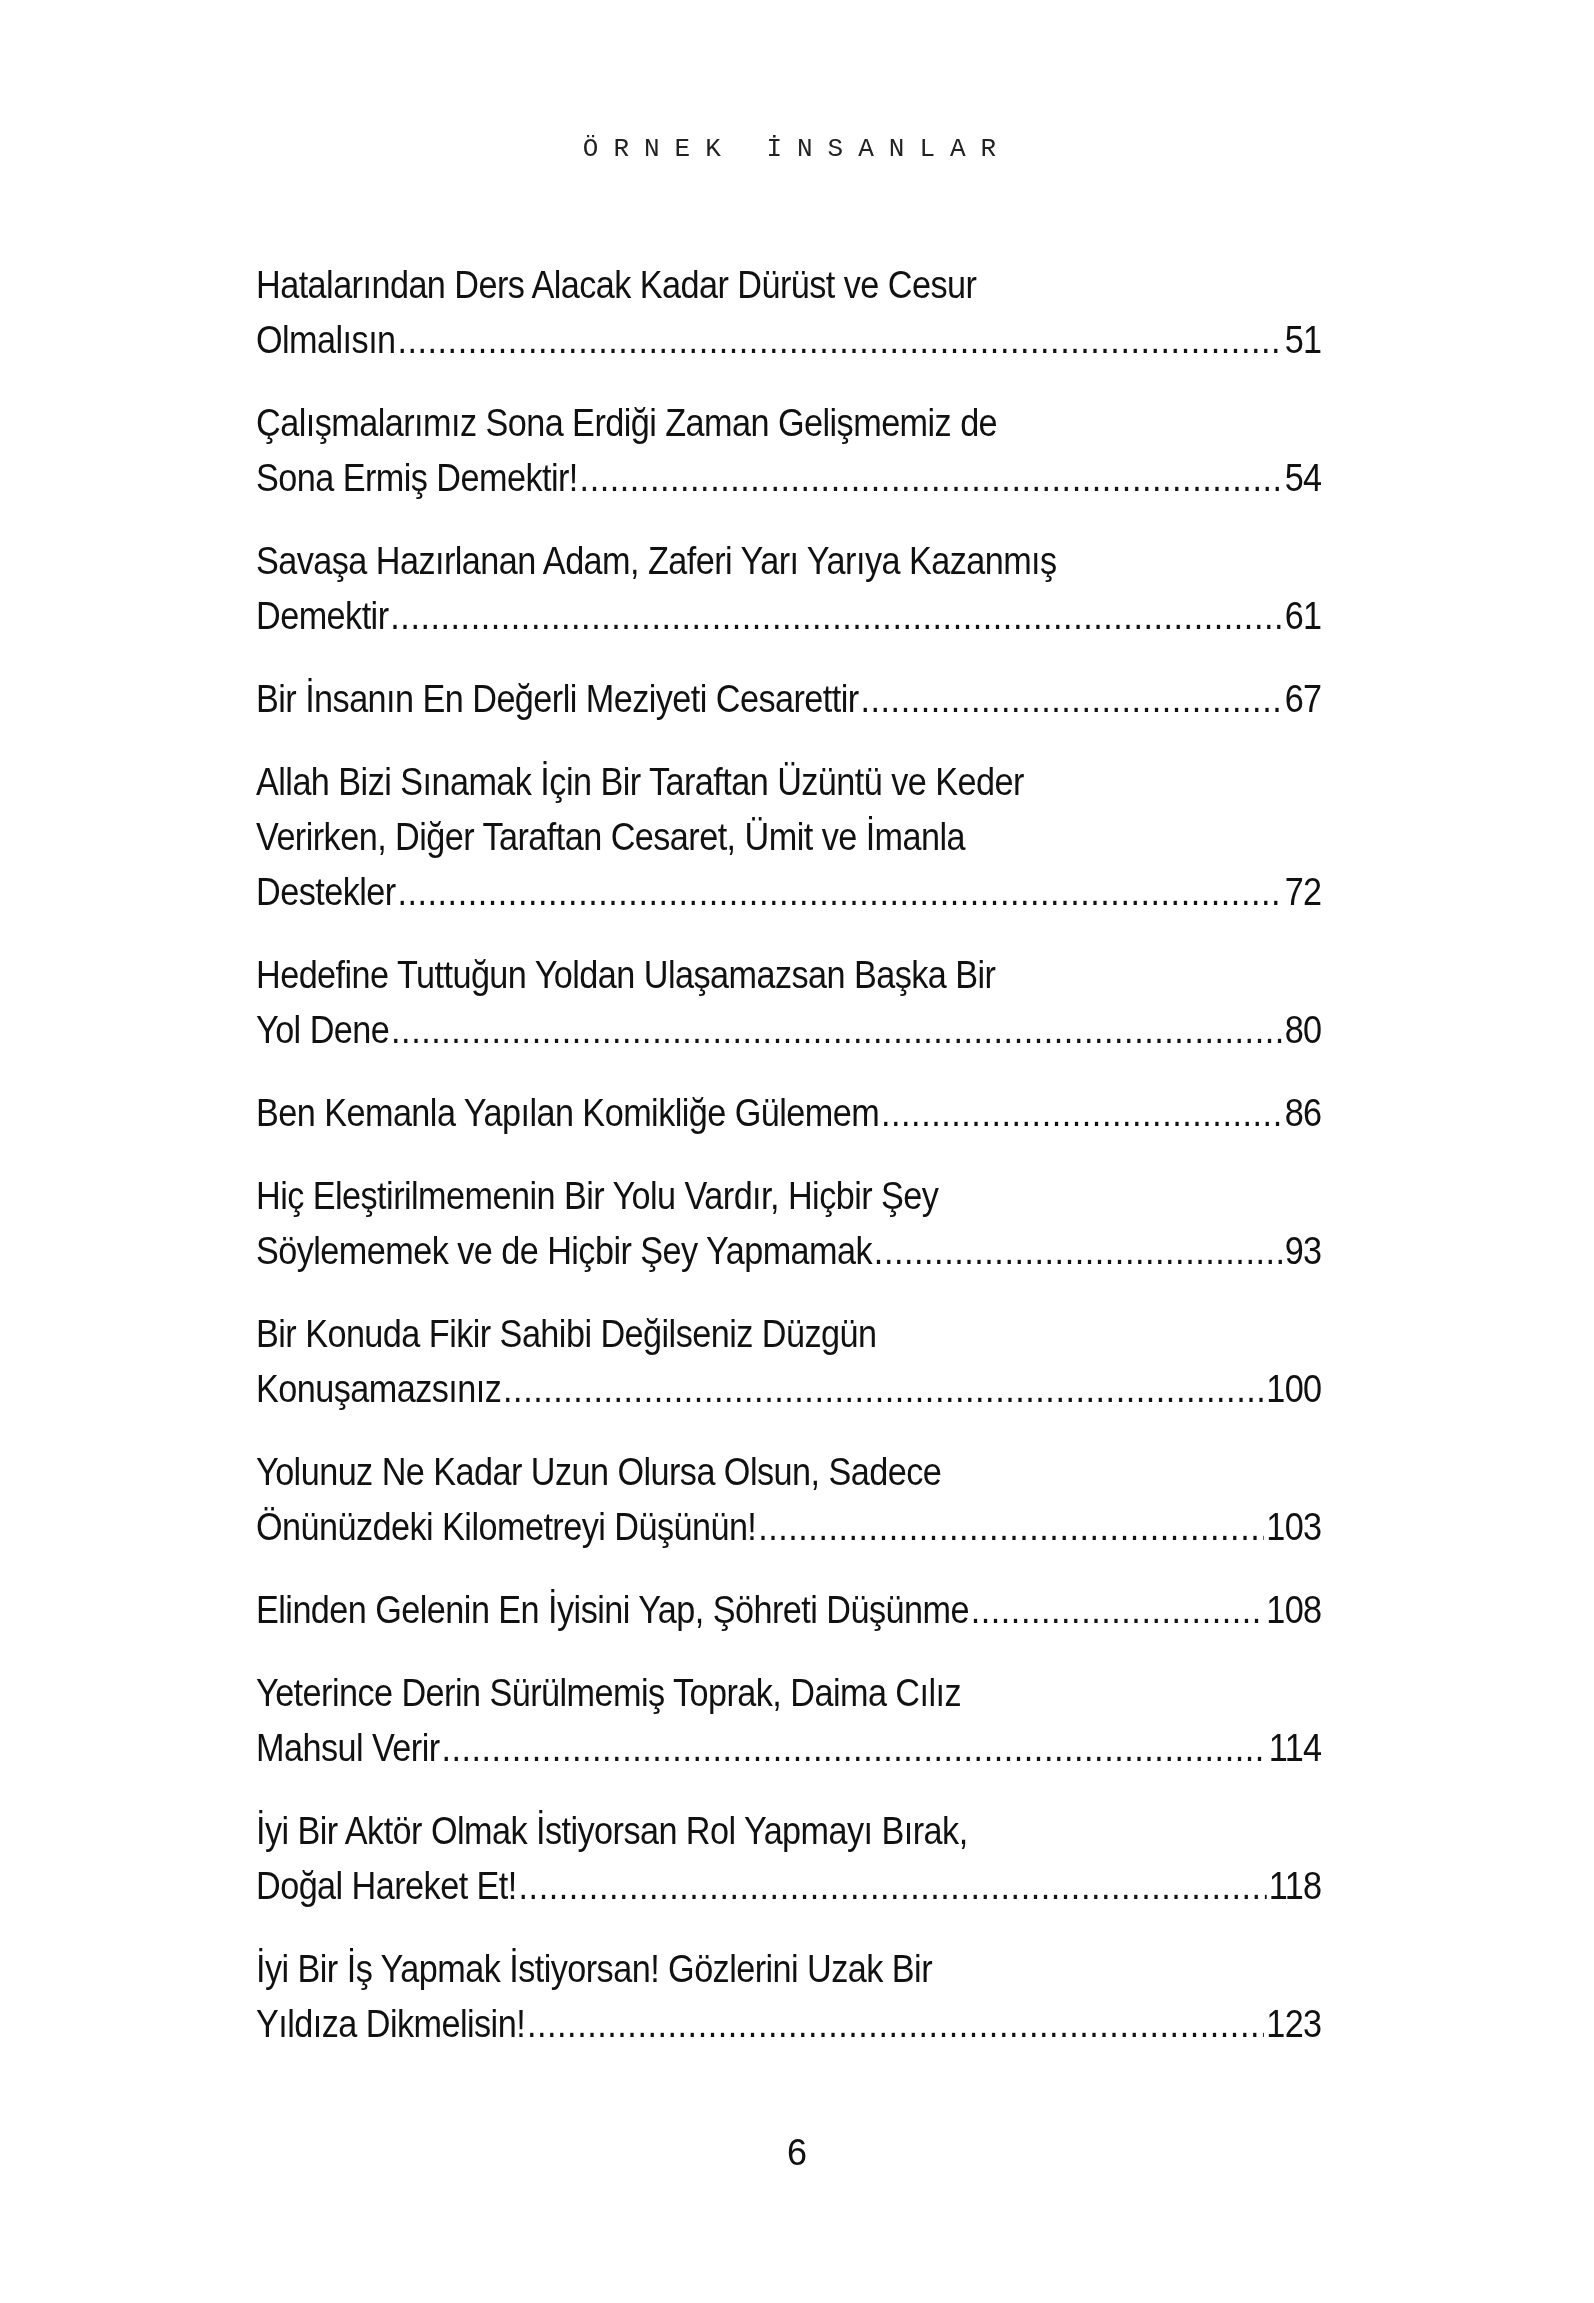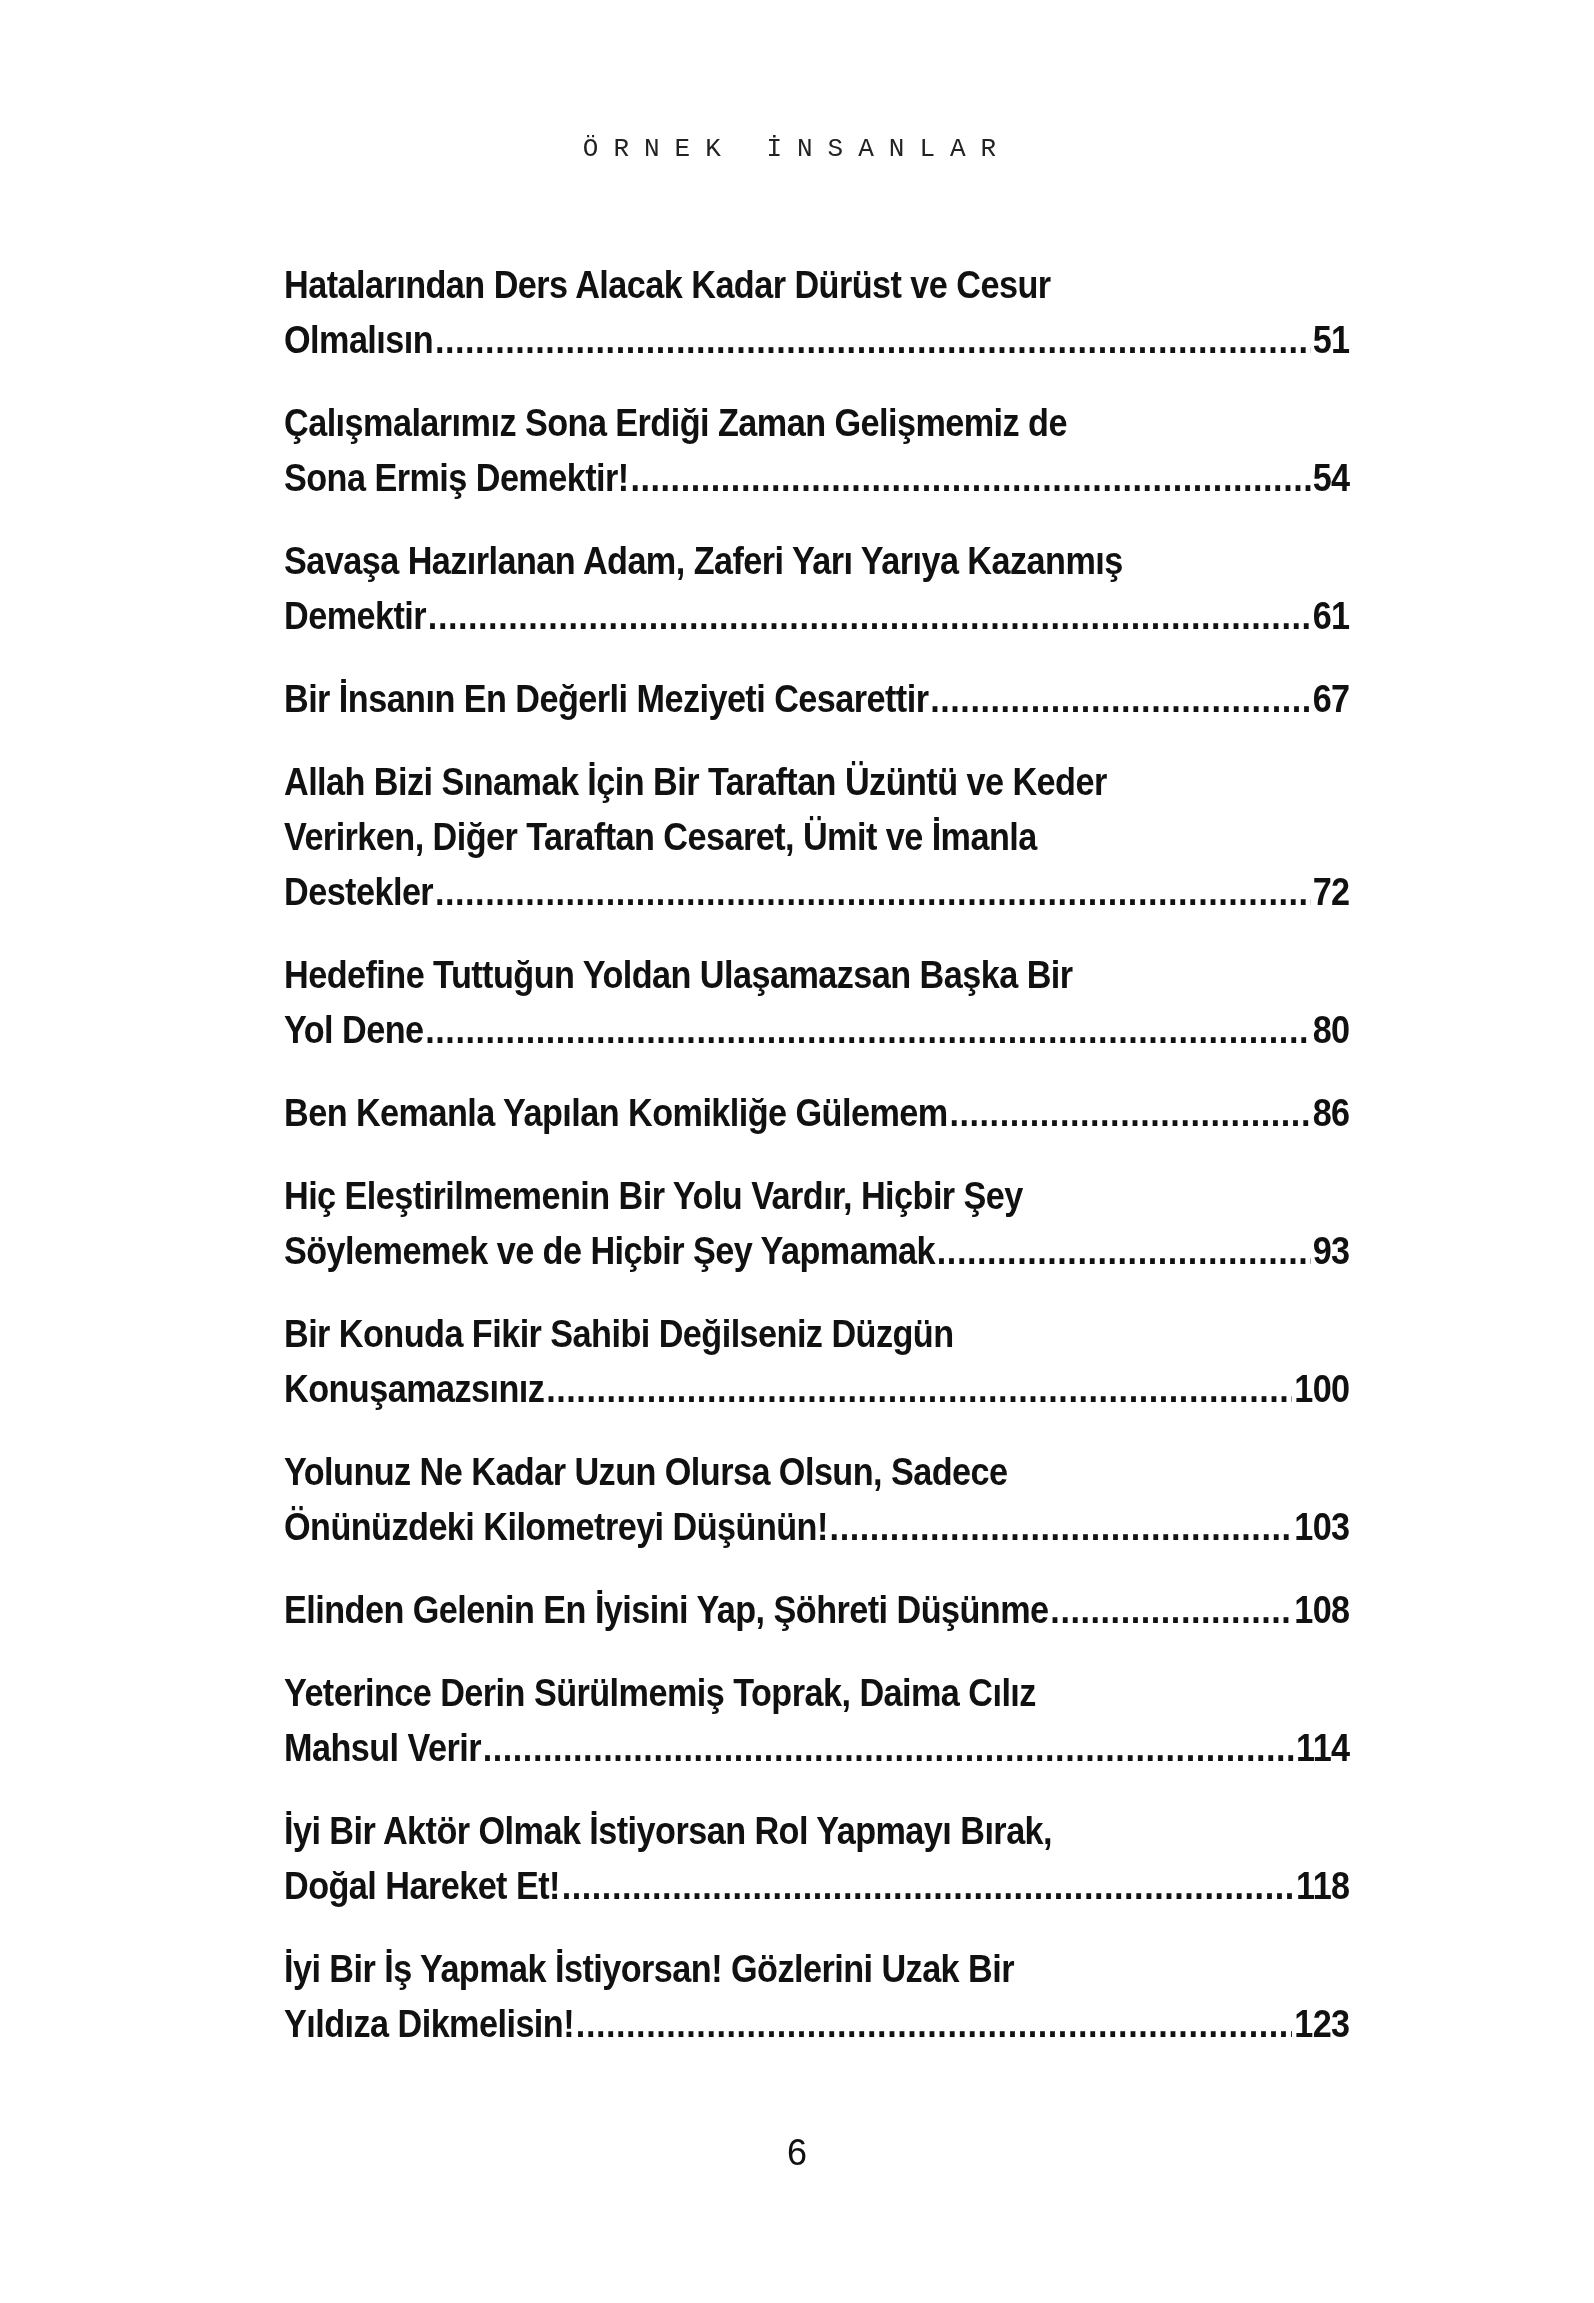--- a/index.html
+++ b/index.html
@@ -22,23 +22,22 @@
       width: 1594px;
       text-align: center;
       font-family: Liberation Mono, monospace;
       font-size: 26px;
       letter-spacing: 15px;
       color: #222222;
     }
     .toc {
       position: absolute;
       top: 258px;
-      left: 284px;
+      left: 256px;
       width: 1066px;
-      font-weight: bold;
     }
     .toc-entry {
       font-size: 38px;
       line-height: 55px;
       letter-spacing: -0.6px;
       margin-bottom: 28px;
       transform: scaleX(0.9);
       transform-origin: left top;
       width: 1184px;
     }

